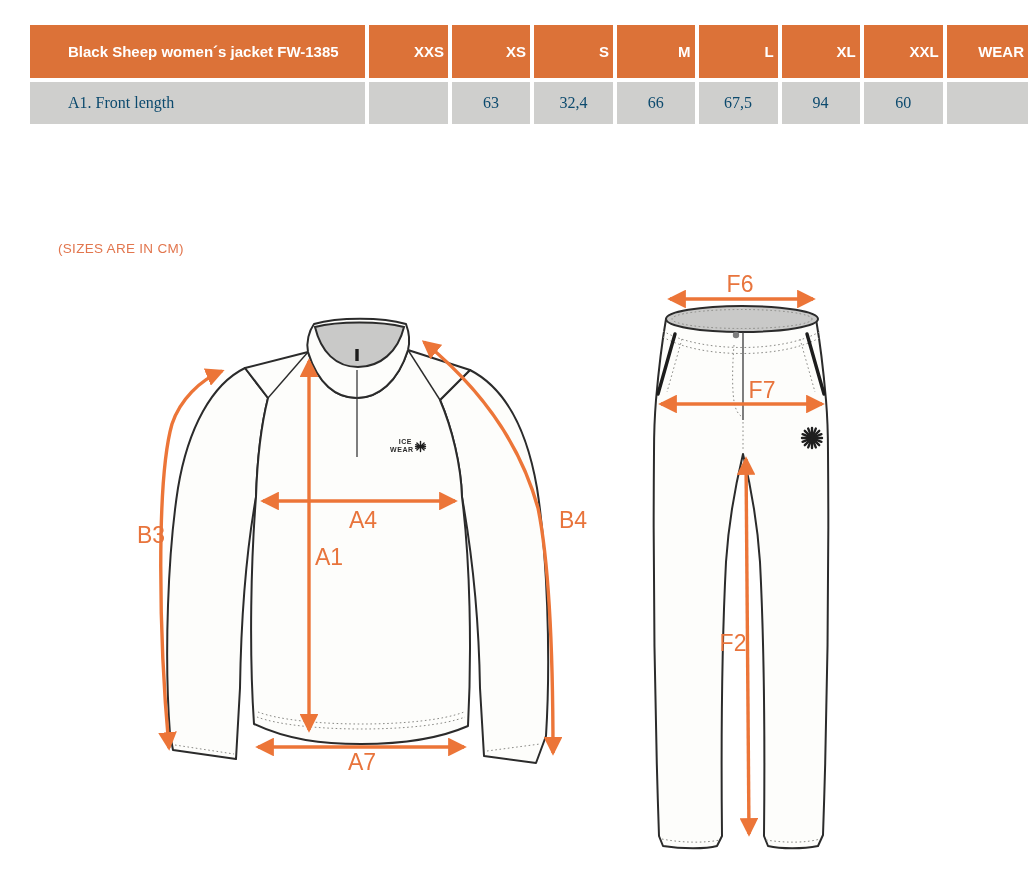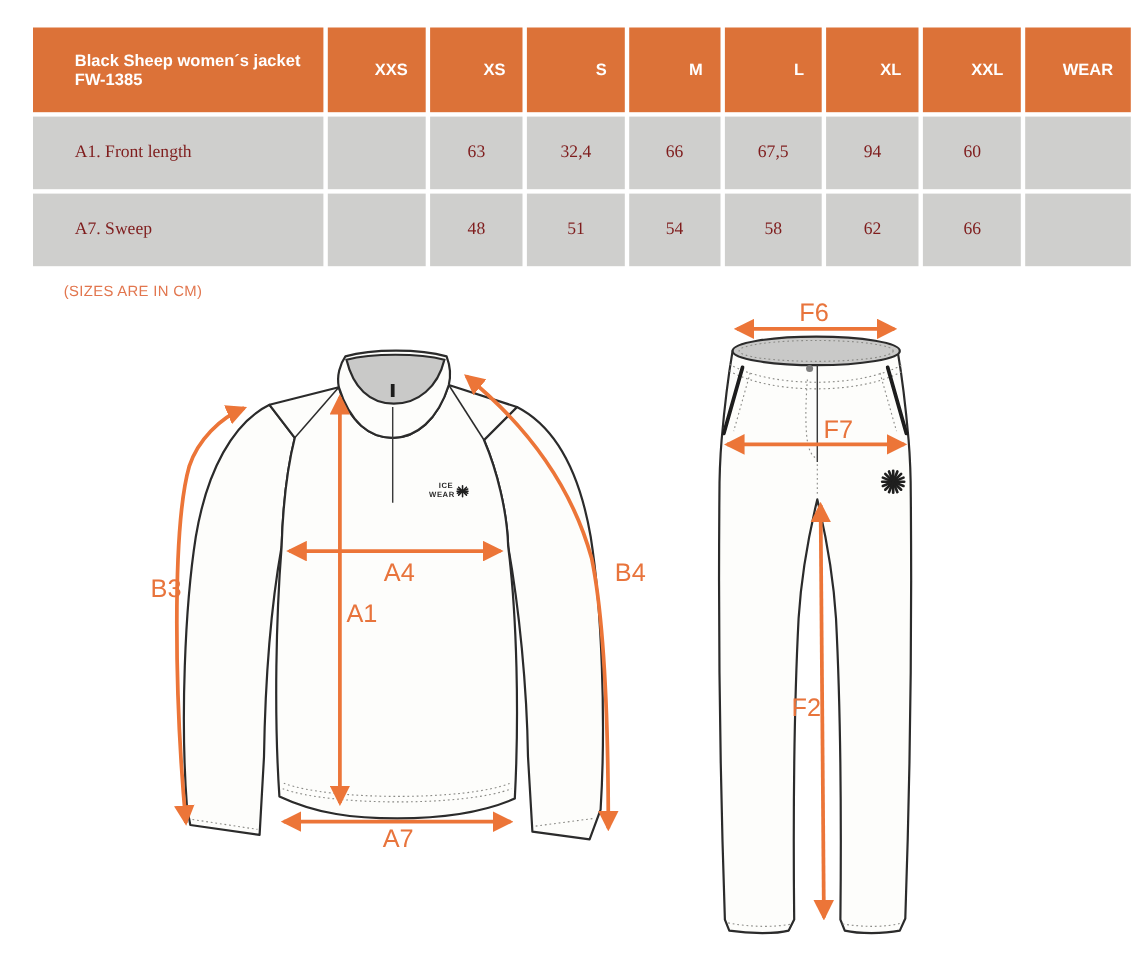--- a/index.html
+++ b/index.html
@@ -7,45 +7,44 @@
     width:1032px;height:887px;position:relative;
     background:#ffffff;overflow:hidden;
     font-family:"Liberation Sans",sans-serif;
   }
   
   table.size-table{
     position:absolute;left:26px;top:21px;
     border-collapse:separate;border-spacing:4px;
   }
   table.size-table th,table.size-table td{
-    padding:16px;margin:0;vertical-align:middle;
+    padding:4px;margin:0;vertical-align:middle;
   }
   th.head{
     background:#DC7238;color:#ffffff;
     font:bold 15px "Liberation Sans",sans-serif;
     height:45px;text-align:right;width:77px;
   }
   th.head.title-cell{
     width:326px;text-align:left;padding-left:38px;
   }
   td.cell{
     height:34px;text-align:center;width:77px;
-    font:16px "Liberation Serif",serif;color:#7f1d1d;
+    font:16px "Liberation Serif",serif;color:#0c4a6e;
   }
   td.cell.lbl{
     width:326px;text-align:left;padding-left:38px;
   }
   tr.dark td{background:#CFCFCD;}
   tr.light td{background:#E9E9E7;}
   
   .sizes-note{
     position:absolute;left:58px;top:241px;
     color:#E2764E;font:500 13.5px "Liberation Sans",sans-serif;
     letter-spacing:.3px;
-    margin-top:16px;
   }
   
   svg.drawings{position:absolute;left:0;top:270px;}
   .outline{fill:#FDFDFB;stroke:#2B2B2B;stroke-width:2;stroke-linejoin:round;}
   .seam{fill:none;stroke:#2B2B2B;stroke-width:1.4;}
   .stitch{fill:none;stroke:#8a8a86;stroke-width:1;stroke-dasharray:1.6 2.6;}
   .thin{fill:none;stroke:#3a3a3a;stroke-width:1.3;}
   .pocket{fill:none;stroke:#1c1c1c;stroke-width:3.4;stroke-linecap:round;}
   .arrow{fill:none;stroke:#EC7538;stroke-width:3.4;}
   .meas-label{
@@ -80,31 +79,20 @@
       <td class="cell lbl">A1. Front length</td>
       <td class="cell"></td>
       <td class="cell">63</td>
       <td class="cell">32,4</td>
       <td class="cell">66</td>
       <td class="cell">67,5</td>
       <td class="cell">94</td>
       <td class="cell">60</td>
       <td class="cell"></td>
     </tr>
-    <tr class="dark">
-      <td class="cell lbl">A7. Sweep</td>
-      <td class="cell"></td>
-      <td class="cell">48</td>
-      <td class="cell">51</td>
-      <td class="cell">54</td>
-      <td class="cell">58</td>
-      <td class="cell">62</td>
-      <td class="cell">66</td>
-      <td class="cell"></td>
-    </tr>
   </tbody>
 </table>
 
 <div class="sizes-note">(SIZES ARE IN CM)</div>
 
 <svg class="drawings" width="1032" height="617" viewBox="0 270 1032 617">
   <defs>
     <marker id="ah" viewBox="0 0 10 10" refX="8.5" refY="5" markerWidth="5.5" markerHeight="5.5" orient="auto-start-reverse">
       <path d="M0,0 L10,5 L0,10 Z" fill="#EC7538"></path>
     </marker>

